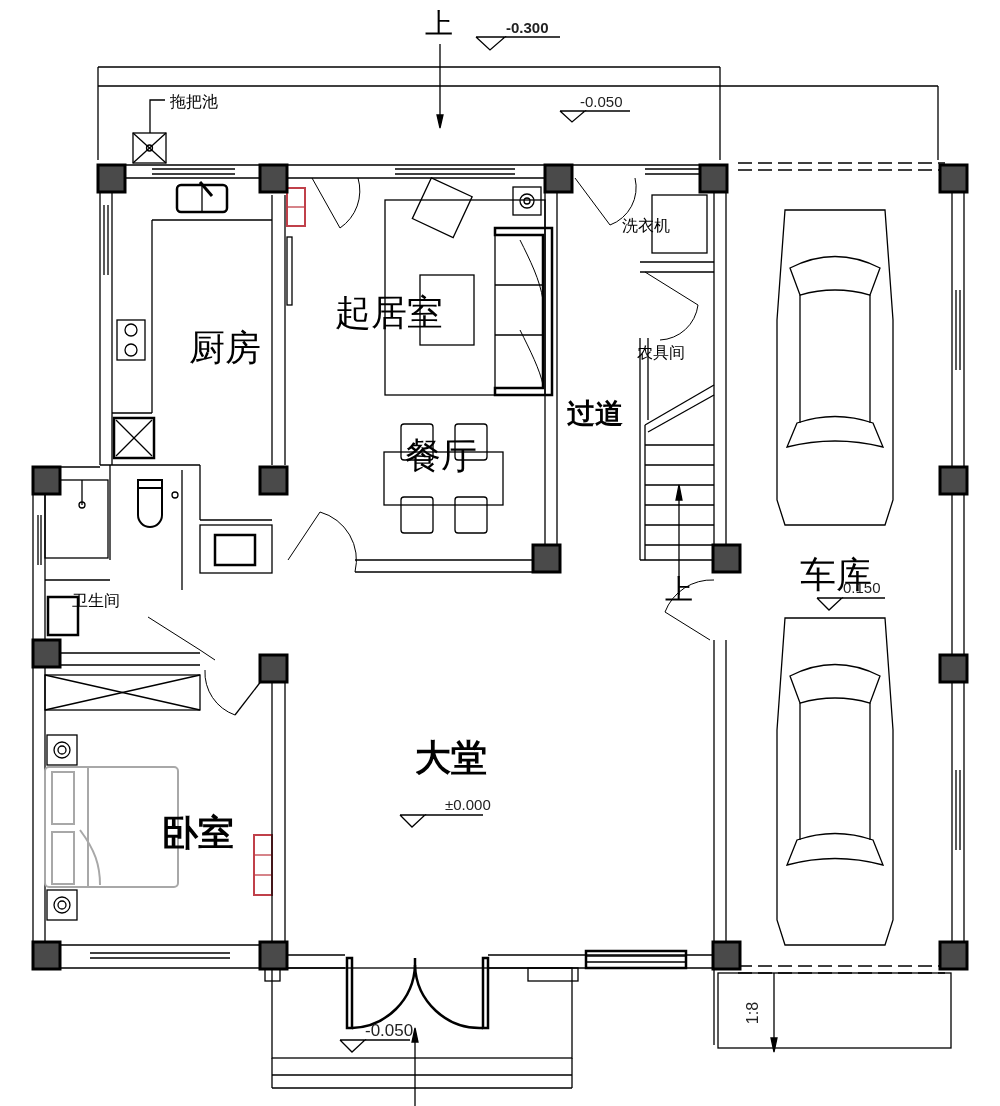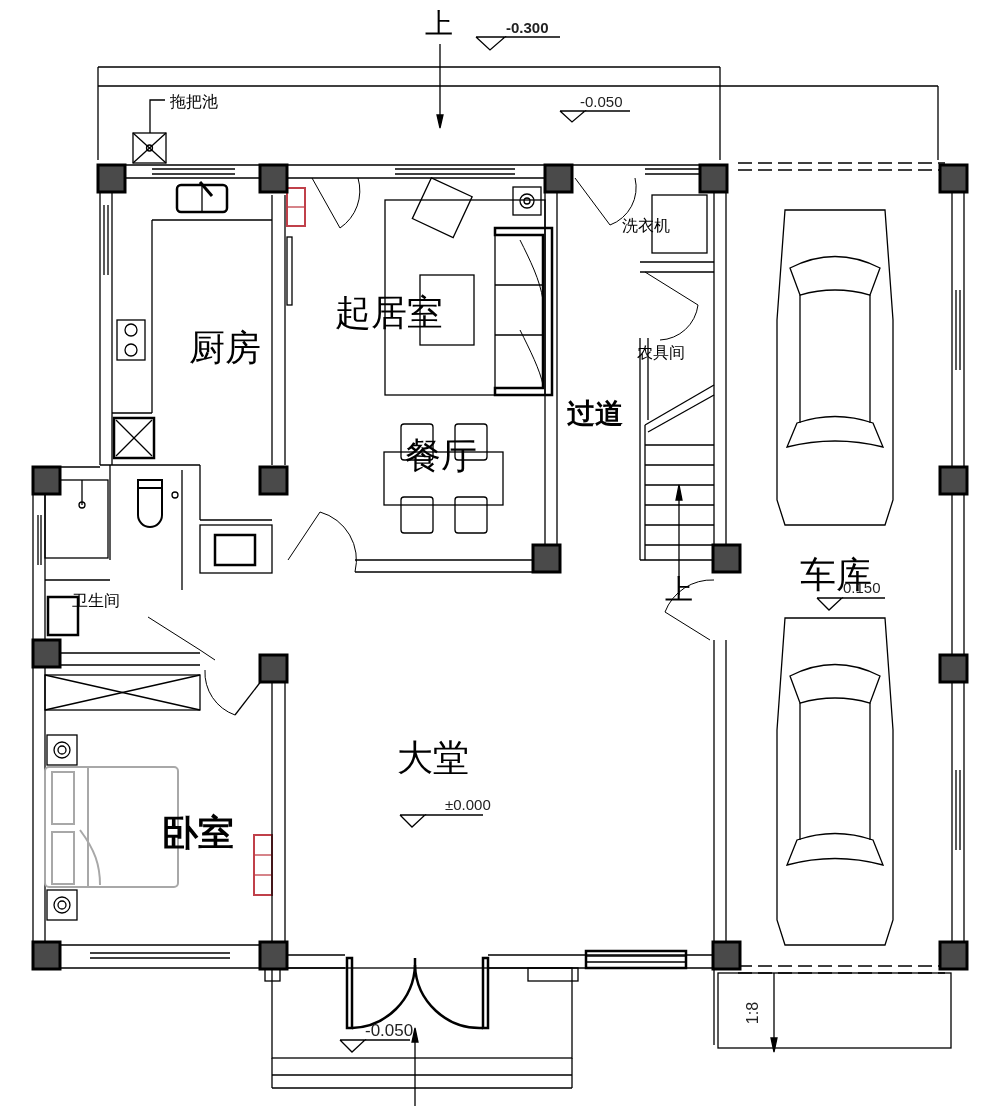--- a/index.html
+++ b/index.html
@@ -303,17 +303,17 @@
 <div class="lbl room-big" style="left:178px;top:330px;margin-left:11px;">厨房</div>
 <div class="lbl room-big" style="left:335px;top:295px;">起居室</div>
 <div class="lbl room-sm" style="left:622px;top:218px;font-family:Liberation Serif, serif;">洗衣机</div>
 <div class="lbl room-sm" style="left:637px;top:345px;">农具间</div>
 <div class="lbl room-mid" style="left:567px;top:400px;font-weight:bold;">过道</div>
 <div class="lbl room-big" style="left:405px;top:438px;">餐厅</div>
 <div class="lbl room-sm" style="left:72px;top:593px;">卫生间</div>
 <div class="lbl room-mid" style="left:665px;top:576px;">上</div>
 <div class="lbl room-big" style="left:800px;top:557px;">车库</div>
 <div class="lbl elev" style="left:843px;top:580px;text-align:right;">0.150</div>
-<div class="lbl room-big" style="left:397px;top:740px;">大堂</div>
+<div class="lbl room-big" style="left:415px;top:740px;font-weight:bold;">大堂</div>
 <div class="lbl elev" style="left:445px;top:797px;">±0.000</div>
 <div class="lbl room-big" style="left:162px;top:815px;font-weight:bold;">卧室</div>
 <div class="lbl elev" style="left:365px;top:1022px;font-size:17px;">-0.050</div>
 <div class="lbl elev" style="left:742px;top:1005px;transform:rotate(-90deg);font-size:16px;">1:8</div>
 
 </body></html>

